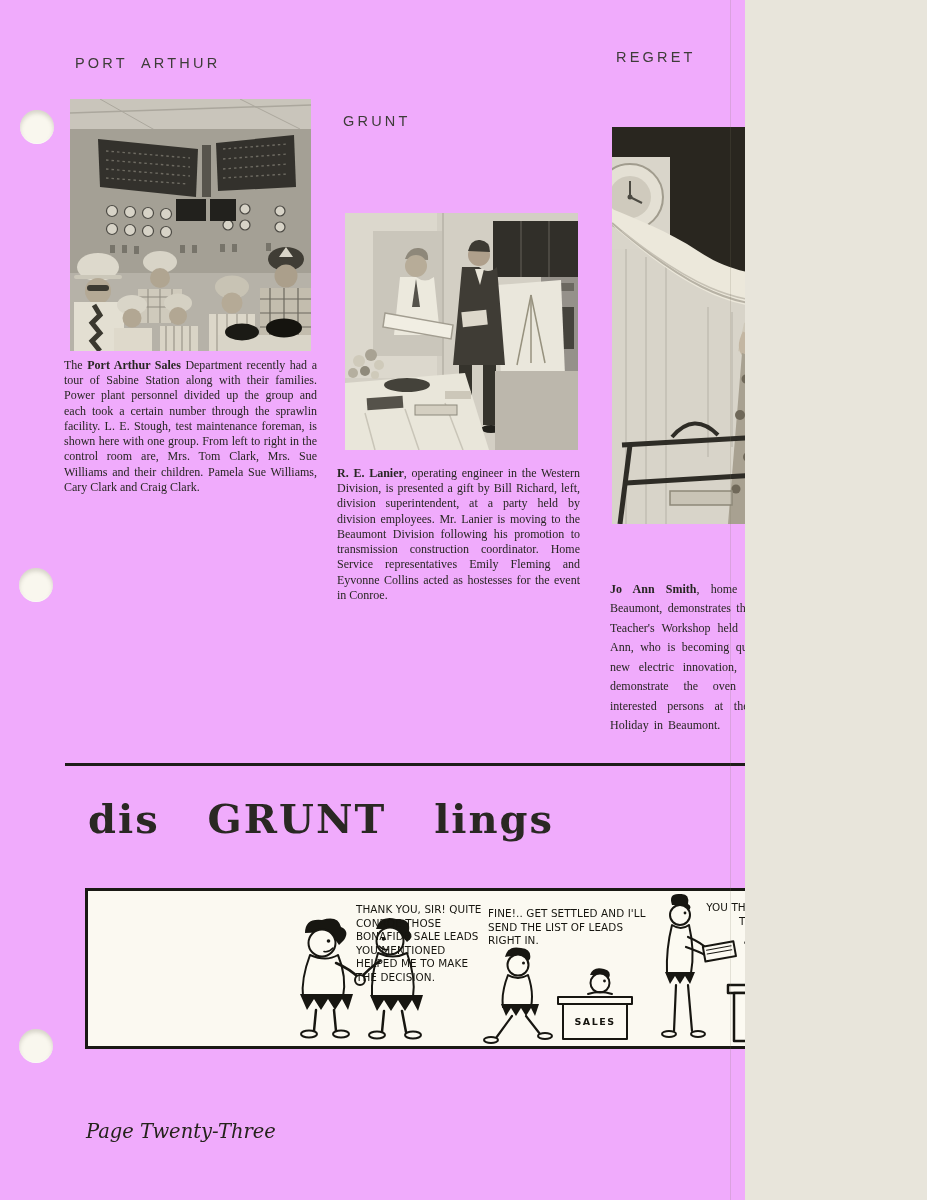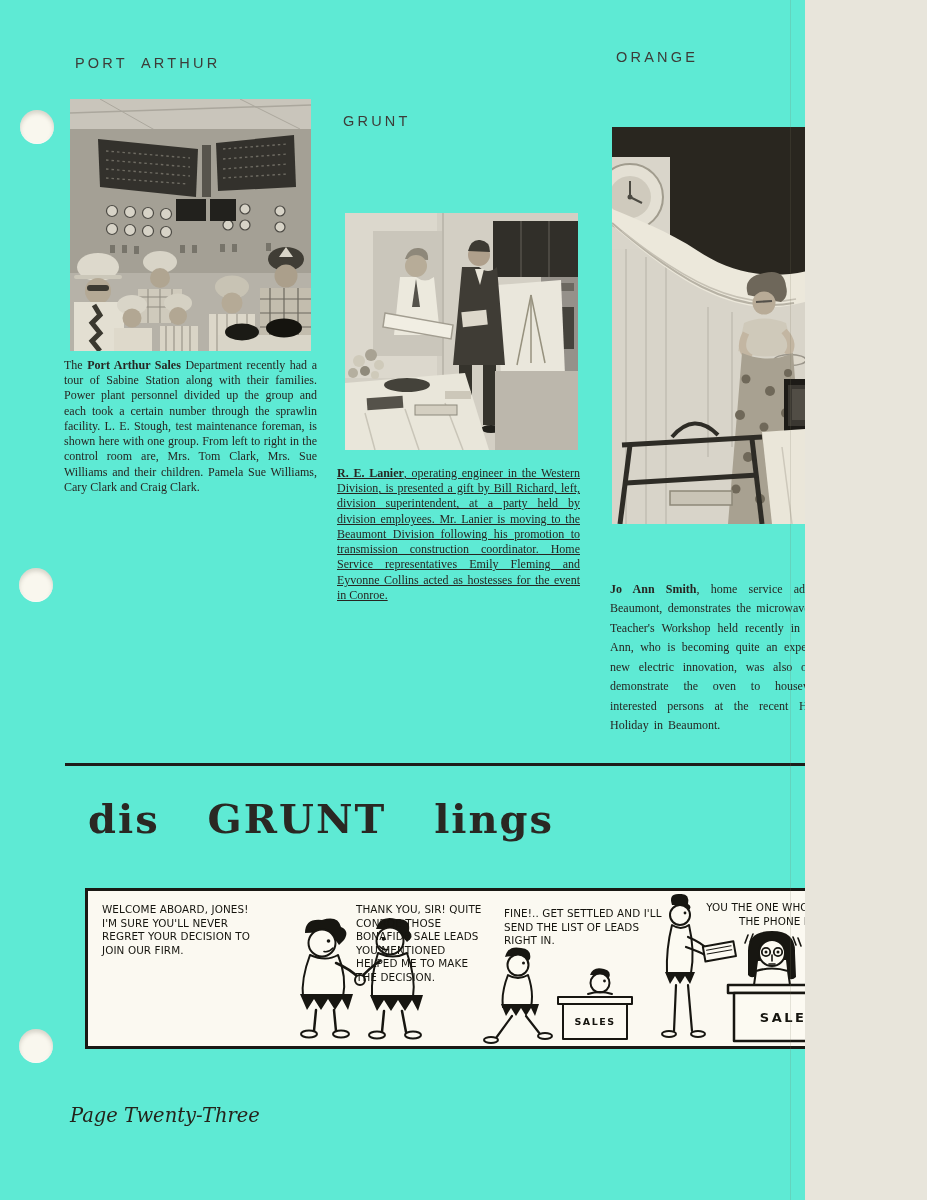--- a/index.html
+++ b/index.html
@@ -1,16 +1,16 @@
 <!DOCTYPE html>
 <html><head>
 <meta charset="utf-8">
 <style>
   html,body{margin:0;padding:0;background:#e8e5db;}
-  .page{position:relative;width:805px;height:1200px;background:#5eead4;overflow:hidden;
+  .page{position:relative;width:745px;height:1200px;background:#f0abfc;overflow:hidden;
         font-family:"Liberation Serif",serif;color:#262521;}
   .page::after{content:"";position:absolute;right:14px;top:0;width:1px;height:100%;
         background:rgba(120,115,95,.18);}
   .hole{position:absolute;width:34px;height:34px;border-radius:50%;background:#f9f7ee;
         box-shadow:inset 0 3px 4px rgba(90,88,70,.22), inset 0 -1px 1px rgba(255,255,255,.7);}
   .col-head{position:absolute;margin:0;font-family:"Liberation Sans",sans-serif;font-weight:500;
         font-size:14.5px;letter-spacing:3.2px;word-spacing:7px;color:#3d3c38;}
   .photo{position:absolute;margin:0;line-height:0;}
   .photo svg{display:block;}
   .caption{position:absolute;margin:0;font-size:12px;line-height:1.27;text-align:justify;
@@ -18,21 +18,21 @@
   .caption b{font-weight:bold;}
   .cap-orange{line-height:1.62;word-spacing:2px;}
   .rule{position:absolute;left:65px;top:763px;width:801px;height:3px;background:#1e1d19;}
   .comic-title{position:absolute;left:88px;top:795px;margin:0;font-family:"DejaVu Serif",serif;
         font-weight:bold;font-size:40px;letter-spacing:2px;word-spacing:32px;color:#2a2823;}
   .comic{position:absolute;left:85px;top:888px;width:776px;height:161px;box-sizing:border-box;
         border:3px solid #1a1914;background:#fbf9f1;}
   .comic svg{position:absolute;left:0;top:0;}
   .speech{position:absolute;font-family:"DejaVu Sans",sans-serif;font-size:10.4px;line-height:1.3;
         font-weight:500;color:#16150f;letter-spacing:.1px;}
-  .footer{position:absolute;left:70px;top:1104px;margin:0;font-family:"DejaVu Serif",serif;
+  .footer{position:absolute;left:70px;top:1104px;margin:16px;font-family:"DejaVu Serif",serif;
         font-style:italic;font-size:19.5px;color:#24231b;font-weight:500;}
   .ln{stroke:#171611;stroke-linecap:round;stroke-linejoin:round;fill:none;}
   .doodle{stroke:#171611;stroke-linecap:round;stroke-linejoin:round;fill:#fcfaf2;}
   .dark{fill:#171611;stroke:none;}
   .sales-label{font-family:"DejaVu Sans",sans-serif;font-weight:bold;fill:#16150f;}
 </style>
 </head>
 <body>
 
 <div class="page">
@@ -218,25 +218,25 @@
             <circle cx="26" cy="142" r="6" fill="#a8a293"></circle>
           <circle cx="34" cy="152" r="5" fill="#cfcaba"></circle>
             <circle cx="20" cy="158" r="5" fill="#8f8a7b"></circle>
           <circle cx="8" cy="160" r="5" fill="#b5af9f"></circle>
             <circle cx="30" cy="162" r="4" fill="#cfcaba"></circle>
         </g>
       </g>
     </svg>
   </figure>
 
-  <p class="caption" style="left:337px;top:466px;width:243px;text-decoration:underline;">
+  <p class="caption" style="left:337px;top:466px;width:243px;">
     <span></span><b>R. E. Lanier</b><span>, operating engineer in the Western Division, is presented a gift by Bill Richard, left, division superintendent, at a party held by division employees. Mr. Lanier is moving to the Beaumont Division following his promotion to transmission construction coordinator. Home Service representatives Emily Fleming and Eyvonne Collins acted as hostesses for the event in Conroe.</span>
   </p>
 
-  <h2 class="col-head" style="left:616px;top:49px;">ORANGE</h2>
+  <h2 class="col-head" style="left:616px;top:49px;">REGRET</h2>
 
   <figure class="photo" style="left:612px;top:127px;">
     <svg width="247" height="397" viewBox="0 0 247 397">
       <rect width="247" height="397" fill="#d8d4c9"></rect>
       <g stroke="#c7c3b8" stroke-width="2">
         <line x1="14" y1="120" x2="14" y2="397"></line>
           <line x1="34" y1="130" x2="34" y2="397"></line>
         <line x1="54" y1="140" x2="54" y2="397"></line>
           <line x1="96" y1="180" x2="96" y2="330"></line>
         <line x1="120" y1="185" x2="120" y2="320"></line>
@@ -383,21 +383,20 @@
           <circle class="dark" cx="690" cy="61" r="1.5"></circle>
         <path class="ln" d="M684,64 l0,6 M681,73 l6,0" stroke-width="1.6"></path>
         <path class="ln" d="M660,44 l-3,8 M665,43 l-3,8 M705,46 l3,8 M710,47 l3,8" stroke-width="1.6"></path>
         <path class="doodle" d="M668,80 Q684,75 700,80 L702,94 L666,94 z" stroke-width="2"></path>
         <rect class="doodle" x="640" y="94" width="122" height="8" stroke-width="2.5"></rect>
         <rect class="doodle" x="646" y="102" width="110" height="48" stroke-width="2.5"></rect>
         <text class="sales-label" x="701" y="131" font-size="13" letter-spacing="2.5" text-anchor="middle">SALES</text>
       </g>
       <text transform="rotate(-90 757 148)" x="757" y="148" font-size="8.5" font-style="italic" font-family="DejaVu Sans, sans-serif" fill="#22211c" letter-spacing=".5">DICK WILSON ©1971</text>
     </svg>
-    <div class="speech" style="left:14px;top:12px;width:152px;">WELCOME ABOARD, JONES! I'M SURE YOU'LL NEVER REGRET YOUR DECISION TO JOIN OUR FIRM.</div>
     <div class="speech" style="left:268px;top:12px;width:126px;">THANK YOU, SIR! QUITE CONROE THOSE BONAFIDE SALE LEADS YOU MENTIONED HELPED ME TO MAKE THE DECISION.</div>
-    <div class="speech" style="left:416px;top:16px;width:168px;">FINE!.. GET SETTLED AND I'LL SEND THE LIST OF LEADS RIGHT IN.</div>
+    <div class="speech" style="left:400px;top:16px;width:168px;">FINE!.. GET SETTLED AND I'LL SEND THE LIST OF LEADS RIGHT IN.</div>
     <div class="speech" style="left:600px;top:10px;width:152px;text-align:right;">YOU THE ONE WHO GETS THE PHONE BOOK?</div>
   </div>
 
   <p class="footer">Page Twenty-Three</p>
 
 </div>
 
 </body></html>

